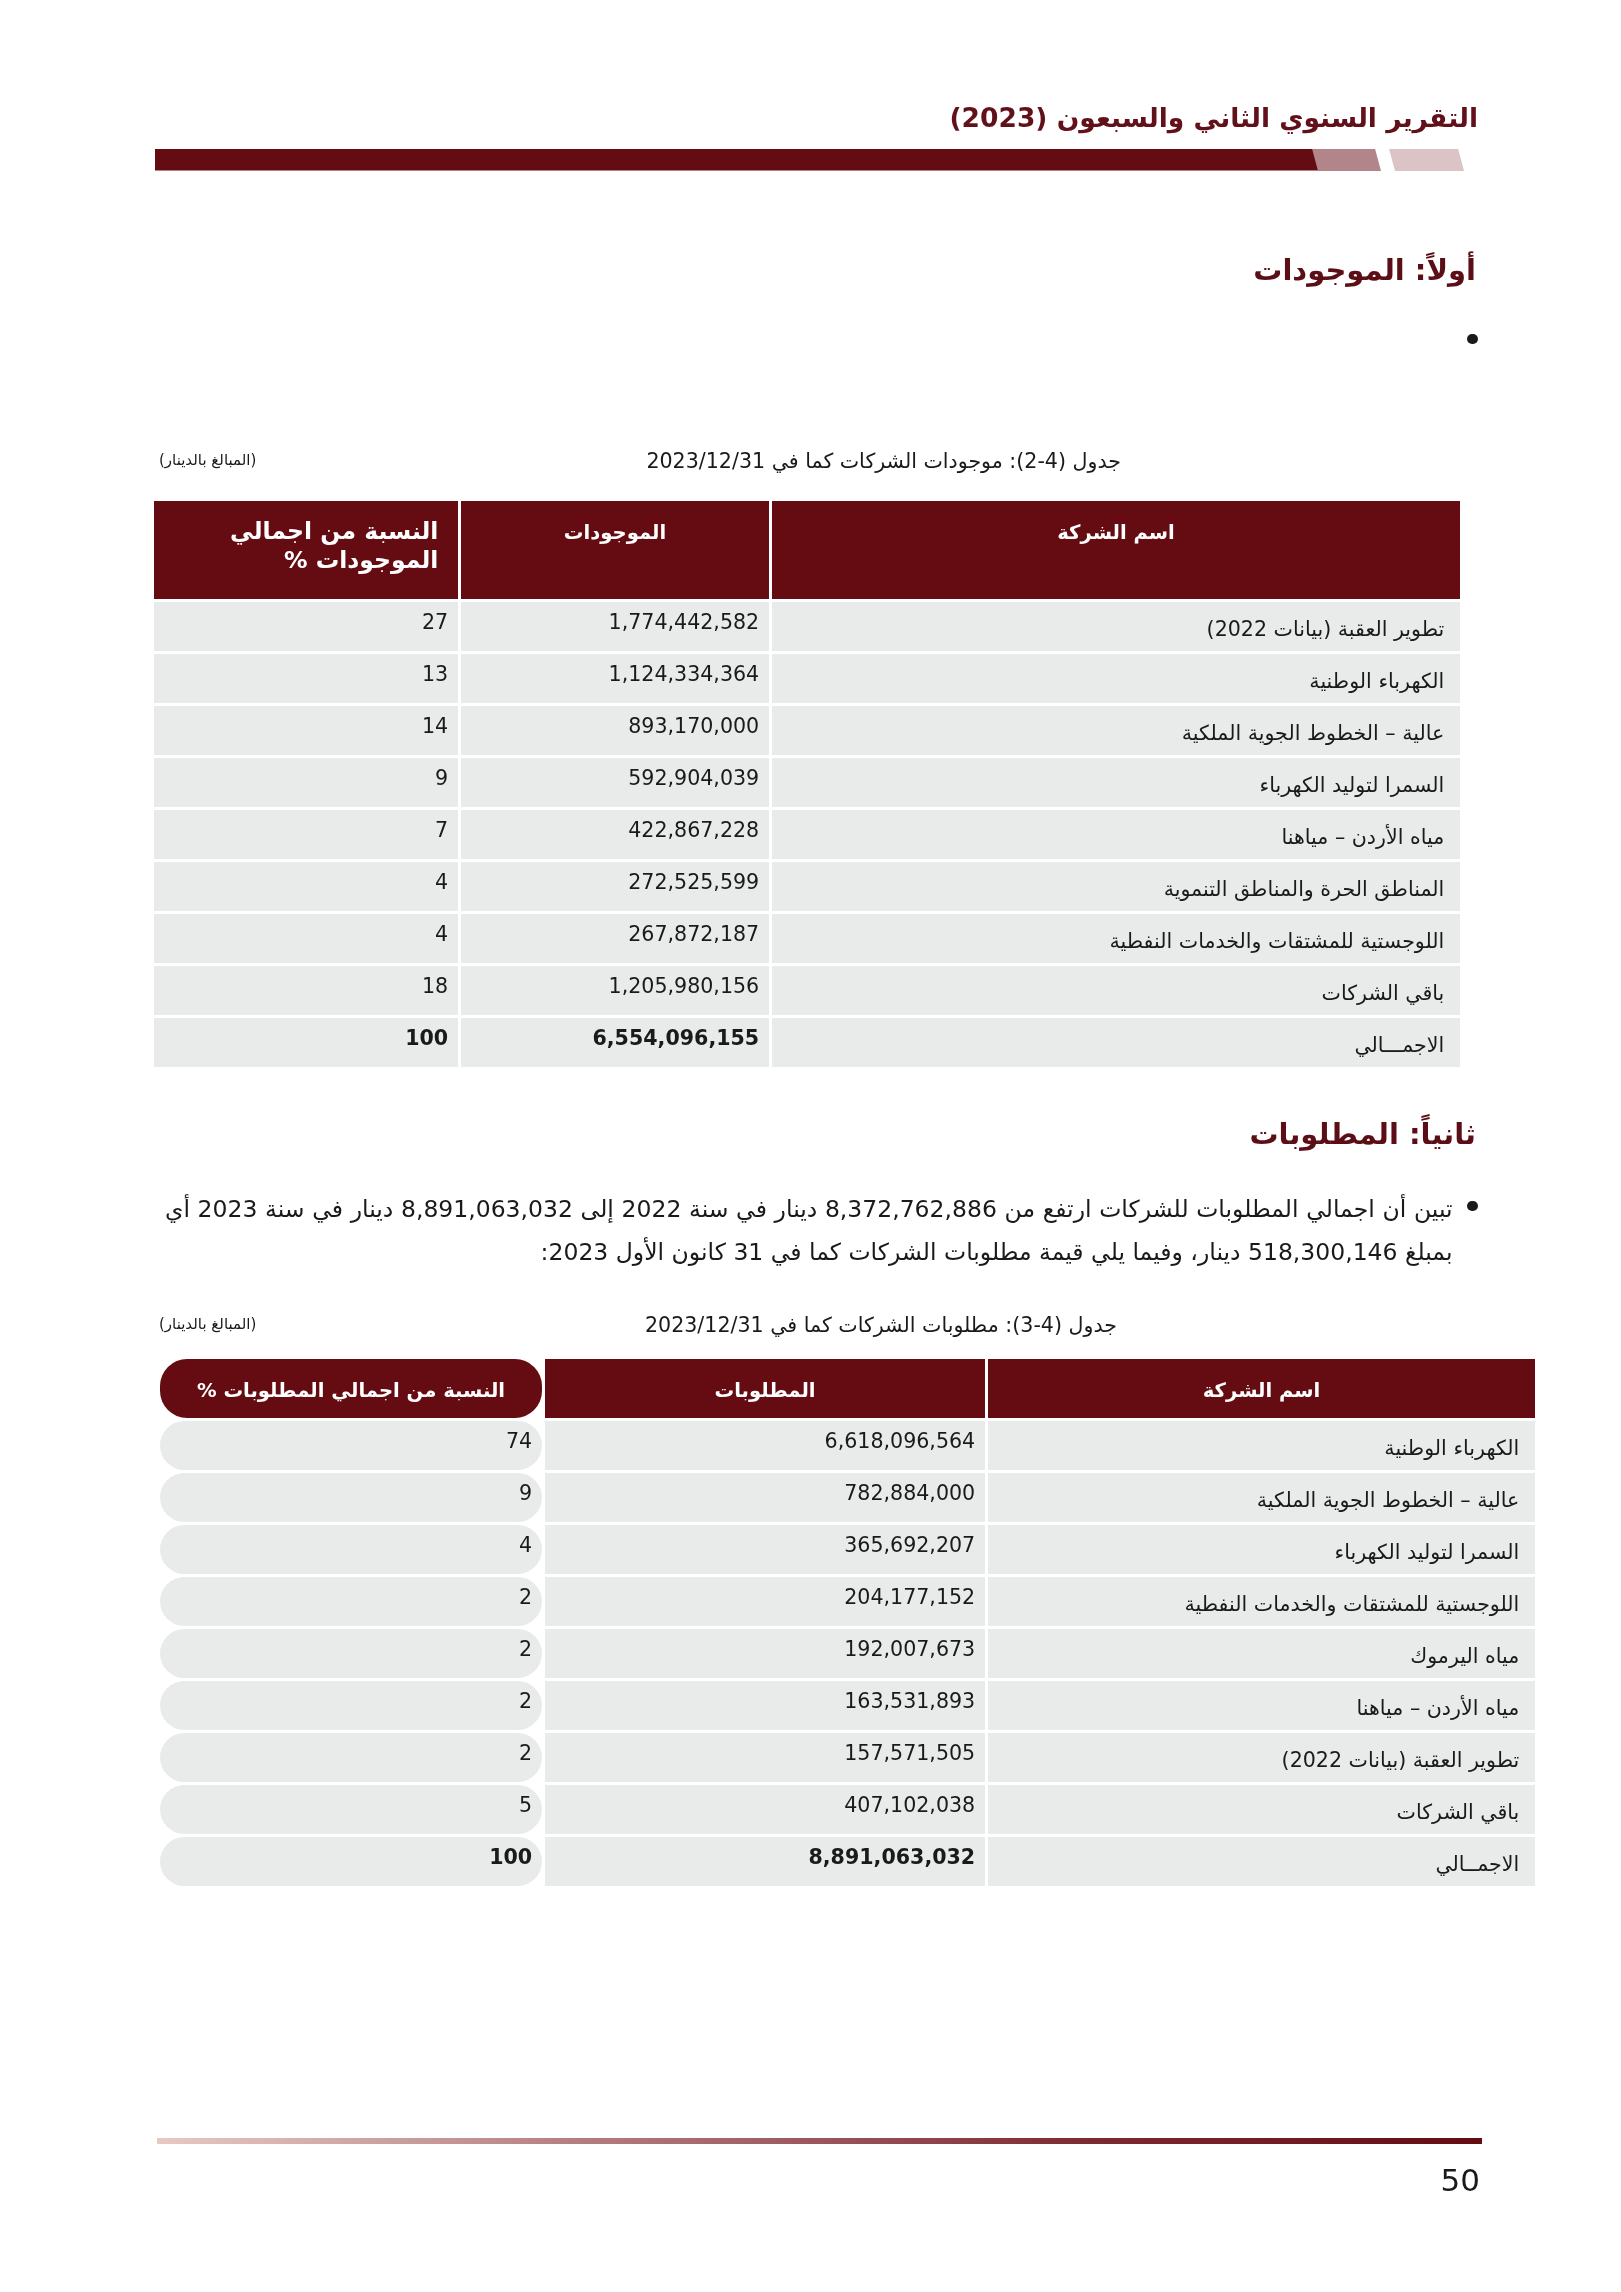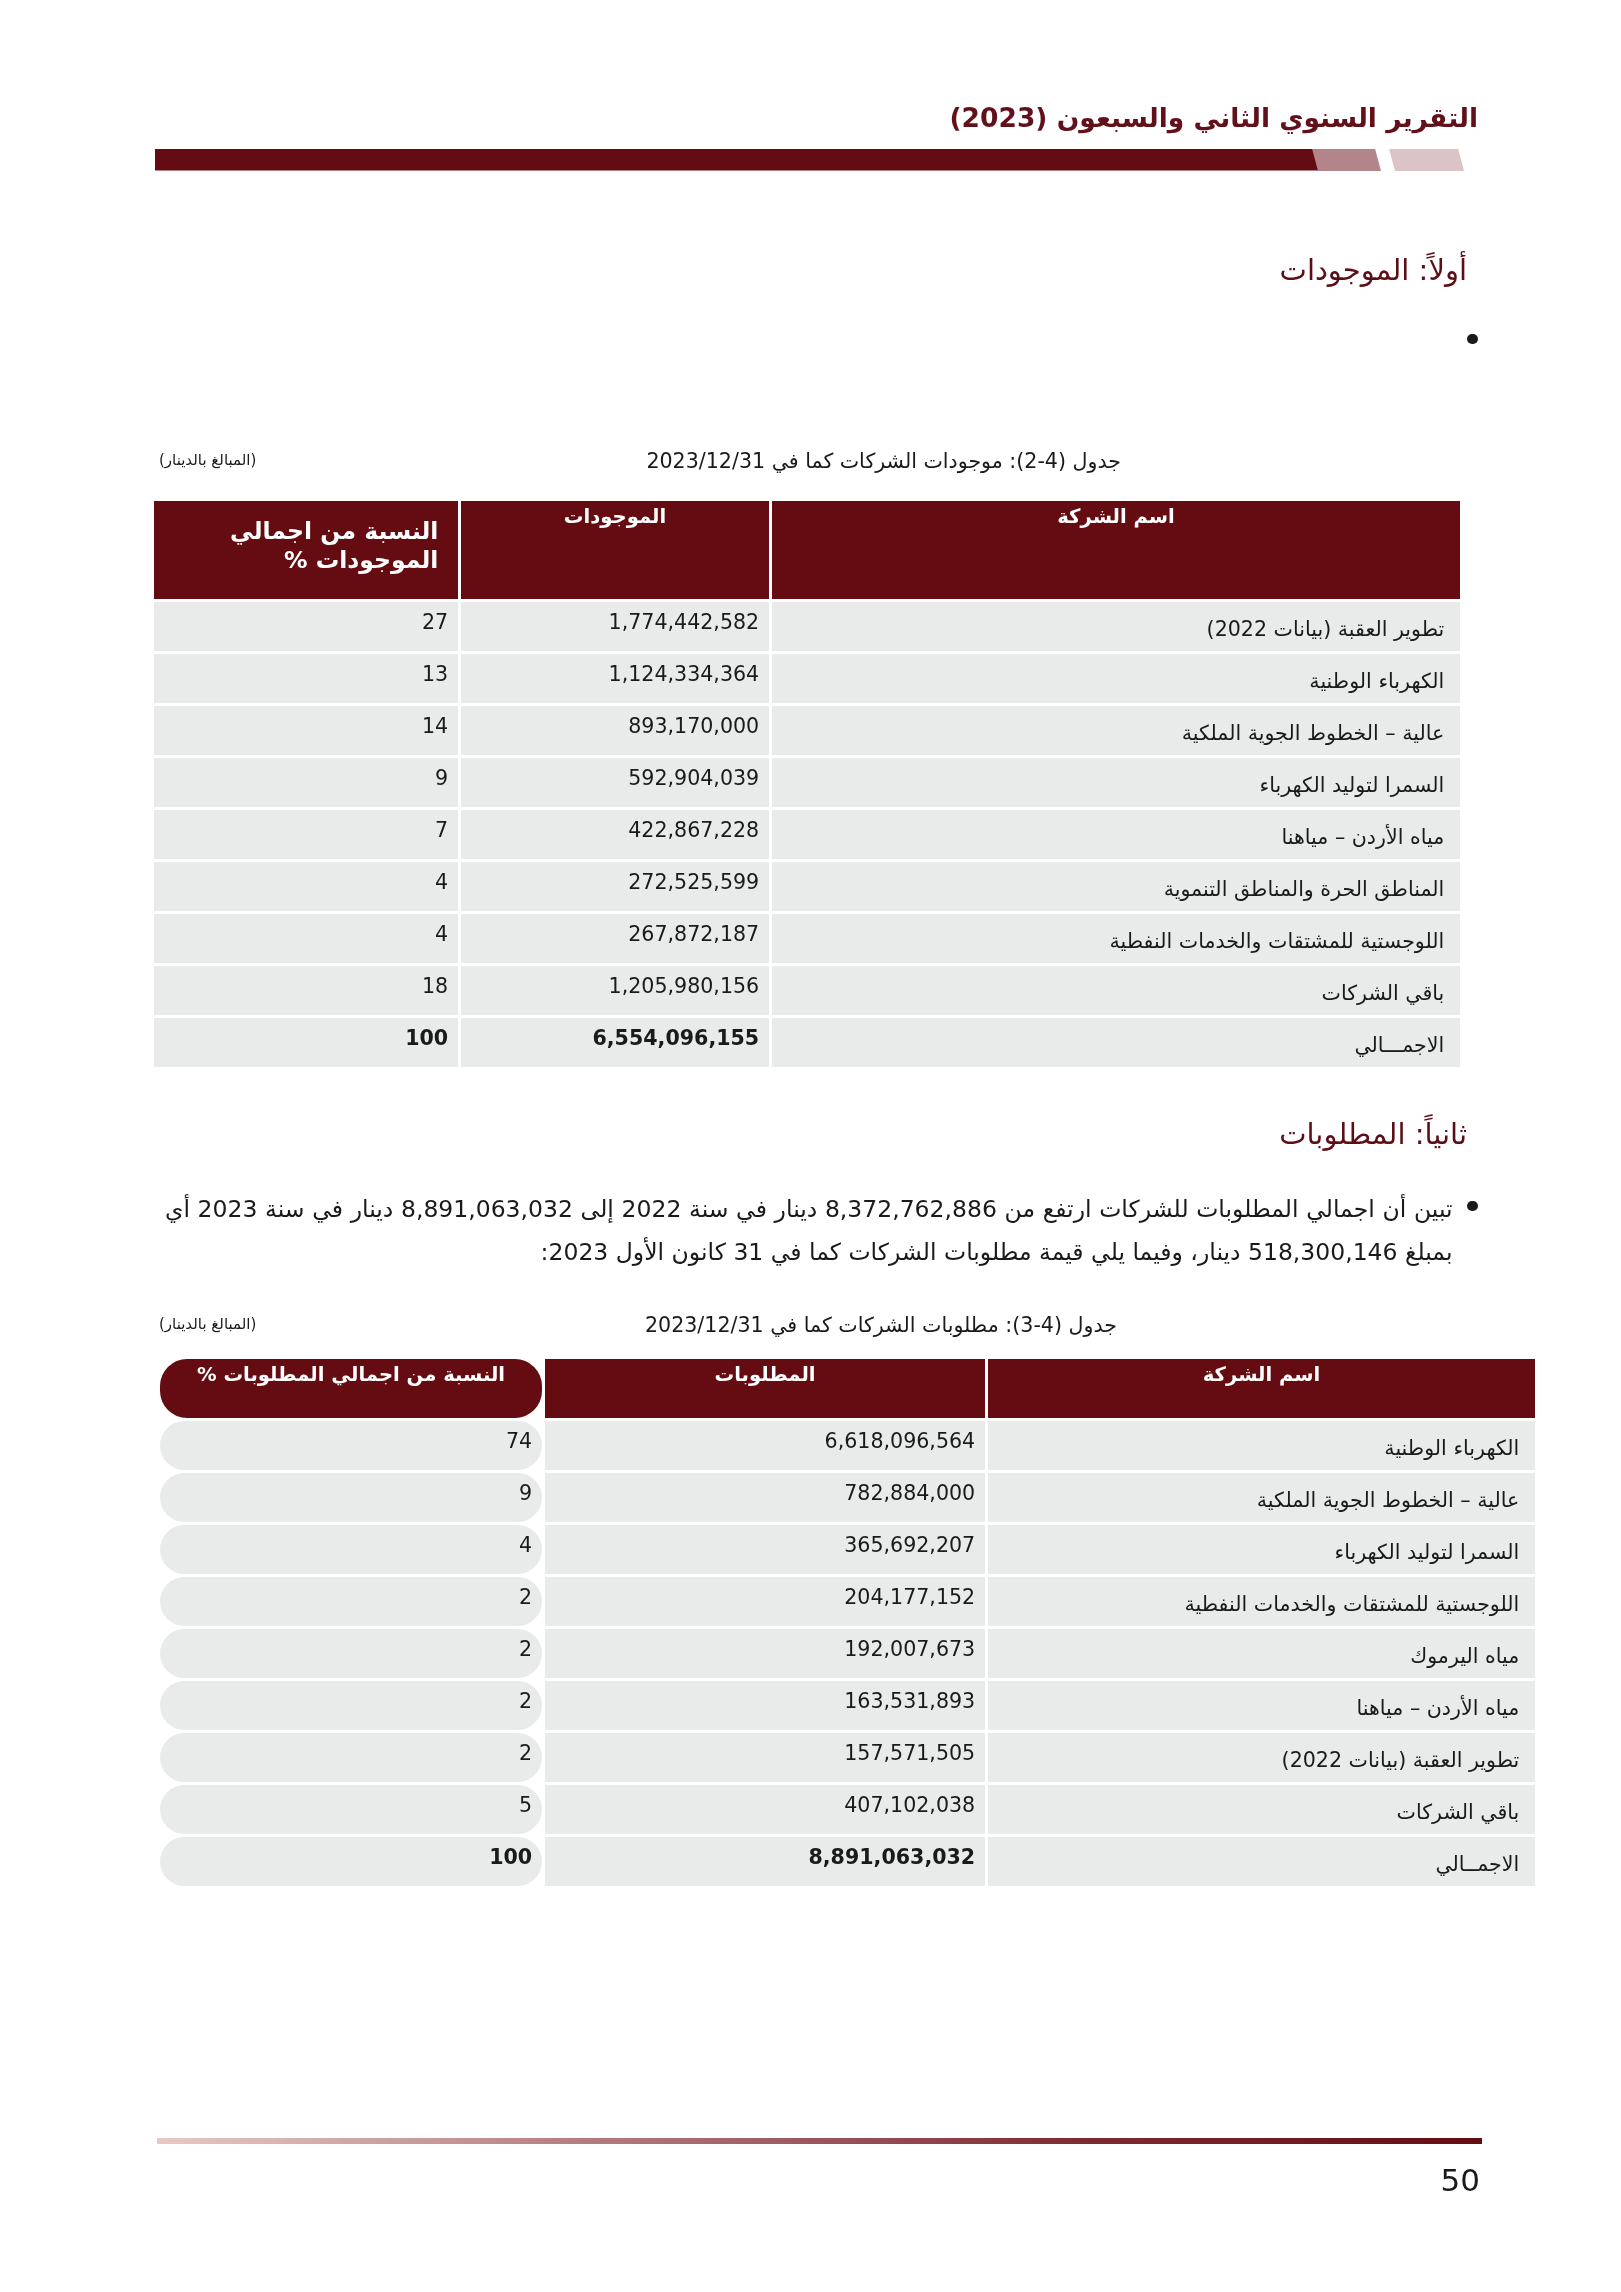--- a/index.html
+++ b/index.html
@@ -36,22 +36,22 @@
   .header-seg3 {
     position: absolute; left: 1392px; top: 149px;
     width: 69px; height: 21.6px;
     background: #dcc3c6;
     transform: skewX(15deg);
   }
 
   
   .section-heading {
     position: absolute;
-    right: 154px;
-    font-size: 29px; font-weight: normal;
+    right: 145px;
+    font-size: 29px; font-weight: bold;
     color: #5c0e16;
     white-space: nowrap;
   }
 
   
   .para {
     position: absolute;
     right: 143px;
     width: 1313px;
     font-size: 23.5px;
@@ -87,21 +87,21 @@
     border-collapse: separate;
     border-spacing: 3.9px 3.9px;
     direction: rtl;
   }
   .tbl th {
     background: #650c12;
     color: #ffffff;
     font-weight: bold;
     font-size: 19.6px;
     vertical-align: top;
-    padding-top: 4px;
+    padding-top: 20px;
     text-align: center;
   }
   .tbl td {
     background: #e9eaea;
     font-size: 20.6px;
     color: #1a1a1a;
     position: relative;
   }
   .tbl td.name {
     text-align: right;

